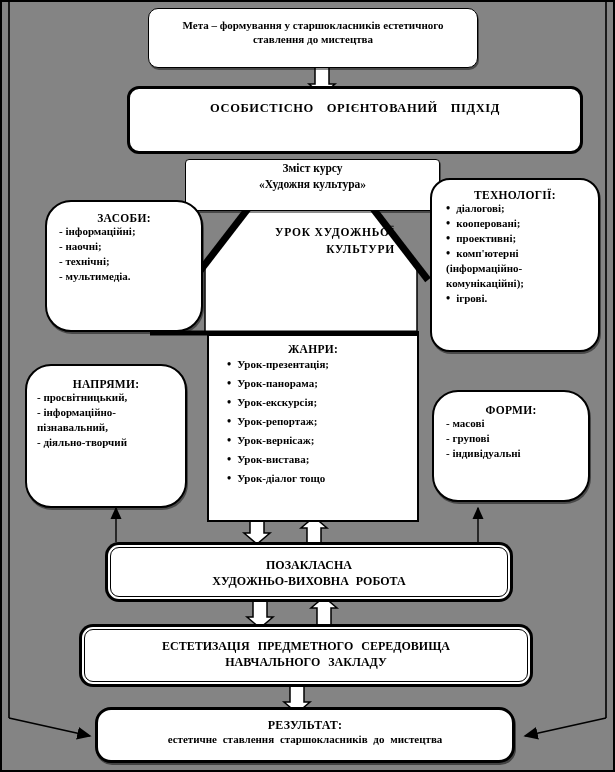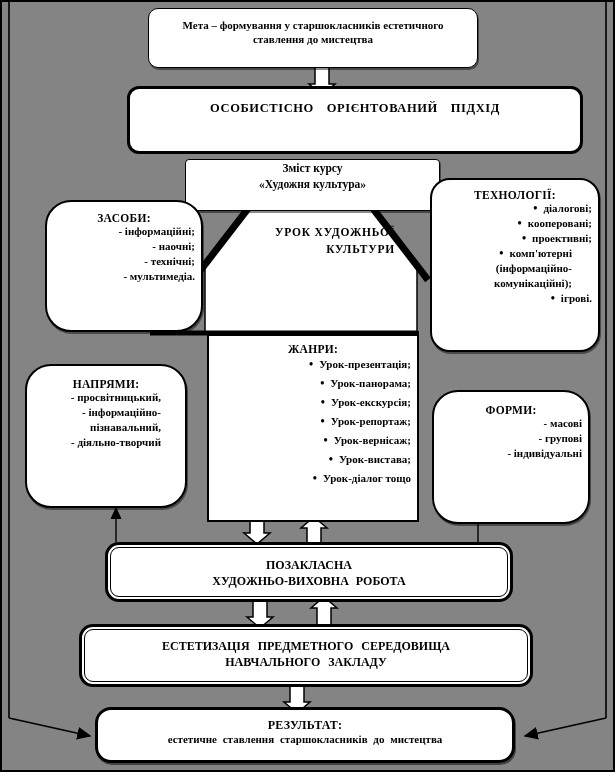--- a/index.html
+++ b/index.html
@@ -9,21 +9,21 @@
     border:2px solid #000;overflow:hidden;font-weight:bold;color:#000;
   }
   #wires{position:absolute;left:0;top:0;z-index:0;}
   .box{position:absolute;background:#fff;box-sizing:border-box;text-align:center;}
   .rounded{border:1.5px solid #000;border-radius:12px;box-shadow:1px 2px 0 rgba(0,0,0,0.45);}
   .biground{border:2px solid #000;border-radius:26px;box-shadow:1px 2px 0 rgba(0,0,0,0.45);}
   .thick{border:3px solid #000;border-radius:12px;}
   .dbl{border:1px solid #000;border-radius:9px;box-shadow:0 0 0 2px #fff,0 0 0 5px #000;}
   .heavy{border:3px solid #000;border-radius:16px;box-shadow:1px 2px 0 rgba(0,0,0,0.5);}
   .ttl{font-size:11.5px;letter-spacing:0.3px;}
-  .items{text-align:right;font-size:11px;line-height:15px;padding:0 6px 0 12px;}
+  .items{text-align:left;font-size:11px;line-height:15px;padding:0 6px 0 12px;}
   .bullets .it::before{content:"•\2002";font-size:12px;}
   .z1{z-index:1;} .z2{z-index:2;} .z3{z-index:3;}
 </style>
 </head>
 <body>
 
 <div id="canvas">
 
   <svg id="wires" width="611" height="768" viewBox="0 0 611 768">
     <defs>
@@ -115,21 +115,21 @@
 
   <div class="box biground z2" style="left:23px;top:362px;width:162px;height:144px;padding-top:12px;">
     <div class="ttl">НАПРЯМИ:</div>
     <div class="items" style="padding-left:10px;padding-right:24px;">
       <div class="it">- просвітницький,</div>
       <div class="it">- інформаційно-пізнавальний,</div>
       <div class="it">- діяльно-творчий</div>
     </div>
   </div>
 
-  <div class="box biground z2" style="left:430px;top:388px;width:158px;height:134px;padding-top:12px;">
+  <div class="box biground z2" style="left:430px;top:388px;width:158px;height:112px;padding-top:12px;">
     <div class="ttl">ФОРМИ:</div>
     <div class="items">
       <div class="it">- масові</div>
       <div class="it">- групові</div>
       <div class="it">- індивідуальні</div>
     </div>
   </div>
 
   <div class="box dbl z2" style="left:108px;top:545px;width:398px;height:50px;padding-top:9px;font-size:12px;line-height:16px;word-spacing:4px;">
     <div>ПОЗАКЛАСНА</div>

